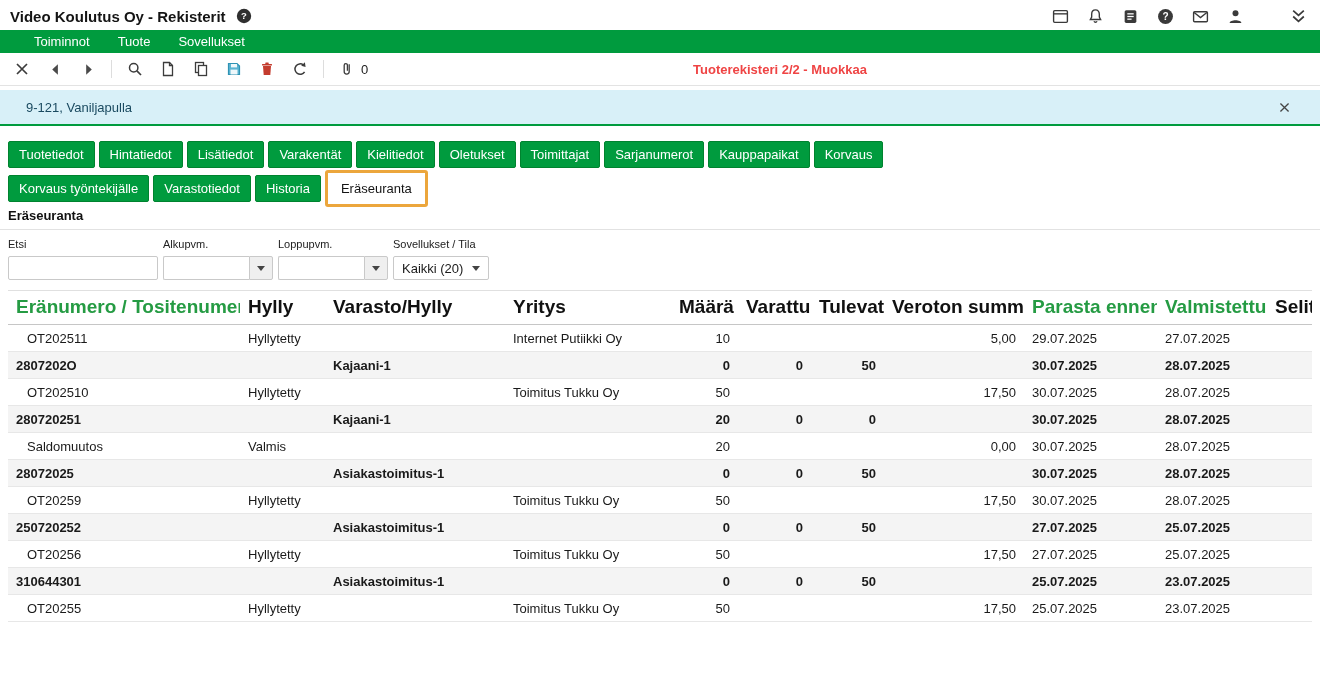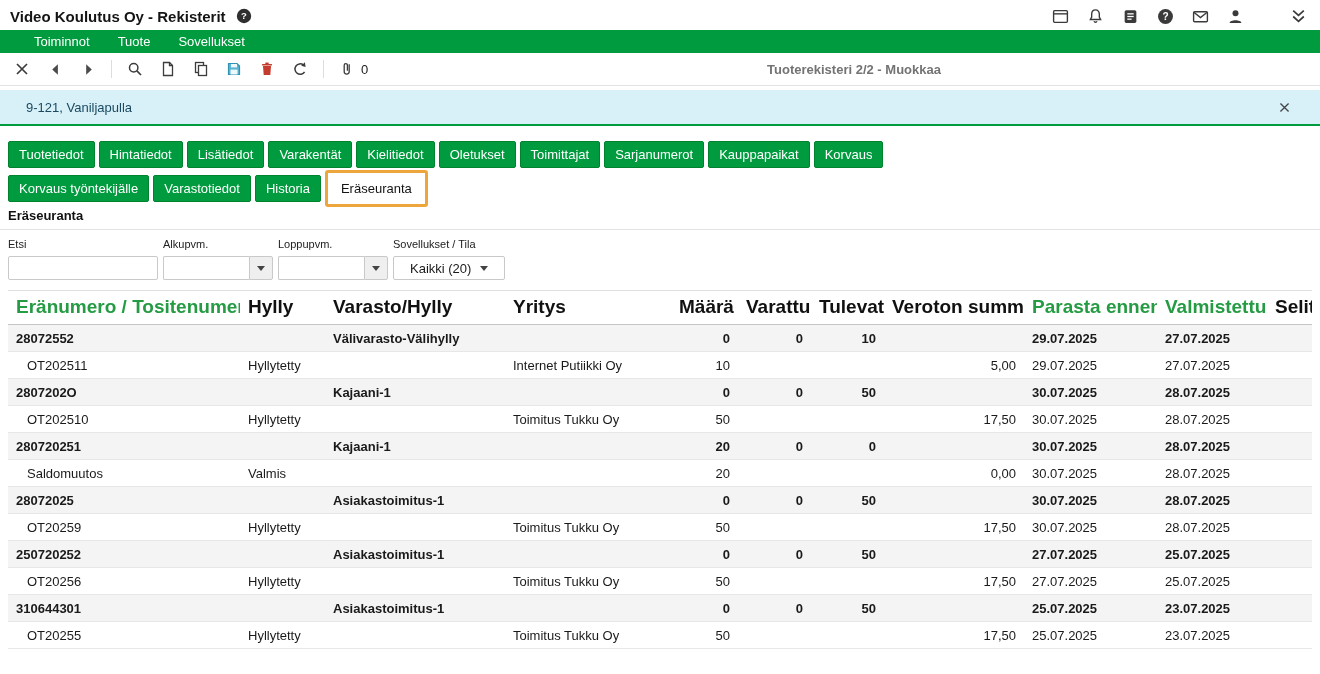--- a/index.html
+++ b/index.html
@@ -18,21 +18,21 @@
   .icon-btn { display: flex; align-items: center; justify-content: center; width: 20px; height: 20px; cursor: default; }
   .collapse-gap { margin-left: 28px; }
 
   
   .menubar { height: 23px; background: #009b3e; display: flex; padding-left: 20px; }
   .menu-item { color: #fff; font-size: 13px; line-height: 23px; padding: 0 14px; white-space: nowrap; cursor: default; }
 
   
   .toolbar { height: 33px; display: flex; align-items: center; gap: 13px; padding: 0 12px; border-bottom: 1px solid #e3e3e3; position: relative; }
   .toolbar .sep { width: 1px; height: 18px; background: #ddd; }
-  .doc-title { position: absolute; left: 854px; transform: translateX(-50%); font-weight: 700; font-size: 13px; color: #737373; white-space: nowrap; }
+  .doc-title { position: absolute; left: 780px; transform: translateX(-50%); font-weight: 700; font-size: 13px; color: #ef4444; white-space: nowrap; }
   .attach { display: flex; align-items: center; gap: 4px; color: #222; }
 
   
   .infobar { margin-top: 4px; height: 36px; background: #d8f0f8; border-bottom: 2px solid #009b3e;
              display: flex; align-items: center; justify-content: space-between; padding: 0 26px; color: #1a4a60; }
   .infobar-text { font-size: 13px; }
 
   
   .tabs { margin: 12px 8px 0; }
   .tab-row { display: flex; gap: 4px; margin-bottom: 2px; height: 32px; align-items: center; }
@@ -45,21 +45,21 @@
   .section-title { margin-top: 4px; padding: 0 8px 6px; font-weight: 700; font-size: 13px; color: #111; border-bottom: 1px solid #e2e2e2; }
 
   
   .filters { display: flex; gap: 5px; padding: 8px 8px 0; align-items: flex-end; }
   .filter { display: flex; flex-direction: column; gap: 6px; }
   .filter label { font-size: 11px; color: #222; }
   .text-input { width: 150px; height: 24px; border: 1px solid #c9c9c9; border-radius: 2px; padding: 0 6px; font: inherit; }
   .combo { display: flex; width: 110px; height: 24px; }
   .combo input { flex: 1; min-width: 0; border: 1px solid #c9c9c9; border-right: none; border-radius: 2px 0 0 2px; padding: 0 6px; font: inherit; }
   .combo .drop { width: 24px; border: 1px solid #c9c9c9; background: #efefef; display: flex; align-items: center; justify-content: center; border-radius: 0 2px 2px 0; cursor: default; }
-  .select { height: 24px; border: 1px solid #c9c9c9; border-radius: 2px; background: #fff; display: flex; align-items: center; gap: 9px; padding: 0 16px; cursor: default; white-space: nowrap; }
+  .select { height: 24px; border: 1px solid #c9c9c9; border-radius: 2px; background: #fff; display: flex; align-items: center; gap: 9px; padding: 0 8px; cursor: default; white-space: nowrap; }
   .caret { width: 0; height: 0; border-left: 4px solid transparent; border-right: 4px solid transparent; border-top: 5px solid #444; }
 
   
   .batch-table { width: 1304px; margin: 10px 8px 0; border-collapse: collapse; table-layout: fixed; }
   .batch-table th { font-weight: 700; text-align: left; padding: 5px 8px 6px; border-top: 1px solid #e0e0e0;
                     border-bottom: 1px solid #c6c6c6; white-space: nowrap; overflow: hidden; font-size: 19px; color: #111; }
   .batch-table th.green { color: #259b43; }
   .batch-table th.right, .batch-table td.right { text-align: right; }
   .batch-table td { height: 27px; padding: 0 8px; border-bottom: 1px solid #e7e7e7; white-space: nowrap; overflow: hidden; font-size: 13px; }
   tr.group { background: #f4f4f4; font-weight: 700; }
@@ -288,33 +288,20 @@
         <th class="right">Määrä</th>
         <th class="right">Varattu</th>
         <th class="right">Tulevat</th>
         <th class="right">Veroton summa</th>
         <th class=" green">Parasta ennen</th>
         <th class=" green">Valmistettu</th>
         <th class="">Selite</th>
       </tr>
     </thead>
   <tbody id="table-body">
-      <tr class="group">
-        <td class="col-number">28072552</td>
-        <td class="col-tila"></td>
-        <td class="col-varasto">Välivarasto-Välihylly</td>
-        <td class="col-yritys"></td>
-        <td class="right col-maara">0</td>
-        <td class="right col-varattu">0</td>
-        <td class="right col-tulevat">10</td>
-        <td class="right col-veroton"></td>
-        <td class="col-parasta">29.07.2025</td>
-        <td class="col-valmistettu">27.07.2025</td>
-        <td class="col-selite"></td>
-      </tr>
       <tr class="detail">
         <td class="col-number">OT202511</td>
         <td class="col-tila">Hyllytetty</td>
         <td class="col-varasto"></td>
         <td class="col-yritys">Internet Putiikki Oy</td>
         <td class="right col-maara">10</td>
         <td class="right col-varattu"></td>
         <td class="right col-tulevat"></td>
         <td class="right col-veroton">5,00</td>
         <td class="col-parasta">29.07.2025</td>

